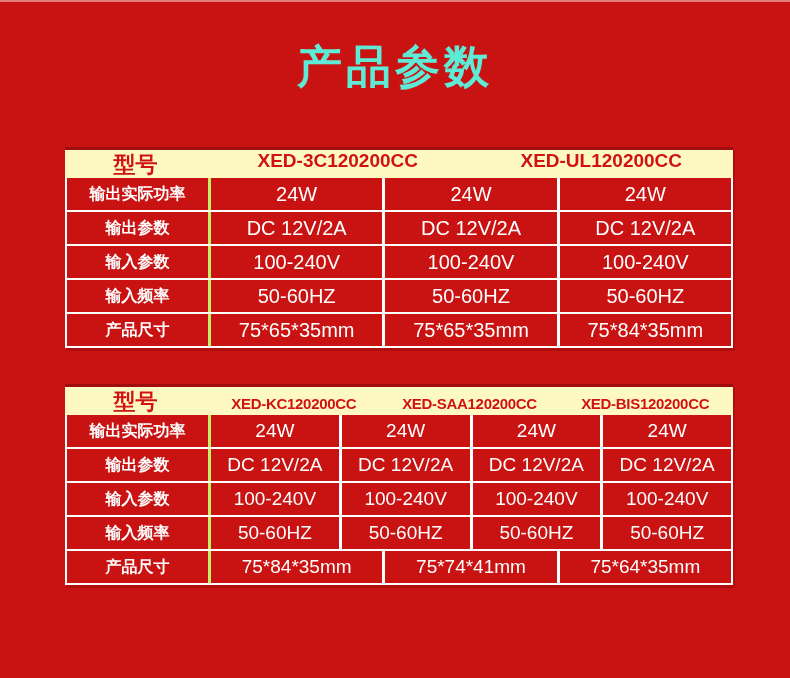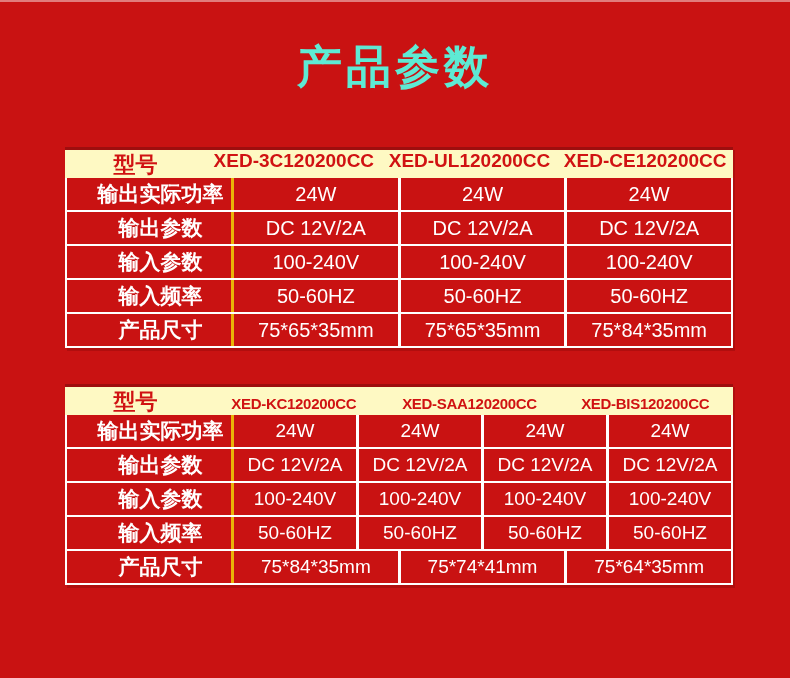--- a/index.html
+++ b/index.html
@@ -36,42 +36,40 @@
   .tbody{
     border:2px solid #ffffff;border-top:none;
   }
   .row{display:flex;height:32px;}
   .row + .row{border-top:2px solid #ffffff;}
   .cell{
     display:flex;align-items:center;justify-content:center;
     color:#ffffff;white-space:nowrap;
   }
   .cell.lbl{
-    width:141px;flex:0 0 141px;font-weight:bold;font-size:21px;
-    border-right:3px solid #eab308;
-    margin-left:23px;
+    width:141px;flex:0 0 141px;font-weight:bold;font-size:16px;
+    border-right:3px solid #bef264;
   }
   .cell.val{flex:1;border-right:3px solid #ffffff;}
   .t1 .cell.val{font-size:20px;}
   .t2 .cell.val{font-size:19px;}
   .cell.val:last-child{border-right:none;}
 </style>
 </head>
 <body>
 
 <div class="top-edge"></div>
 
 <div class="page-title">产品参数</div>
 
 <div class="spec-table t1">
   <div class="thead">
     <div class="th lbl">型号</div>
     <div class="th model">XED-3C120200CC</div>
     <div class="th model">XED-UL120200CC</div>
-    <div class="th model">XED-CE120200CC</div>
   </div>
   <div class="tbody">
     <div class="row">
       <div class="cell lbl">输出实际功率</div>
       <div class="cell val">24W</div>
       <div class="cell val">24W</div>
       <div class="cell val">24W</div>
     </div>
     <div class="row">
       <div class="cell lbl">输出参数</div>

